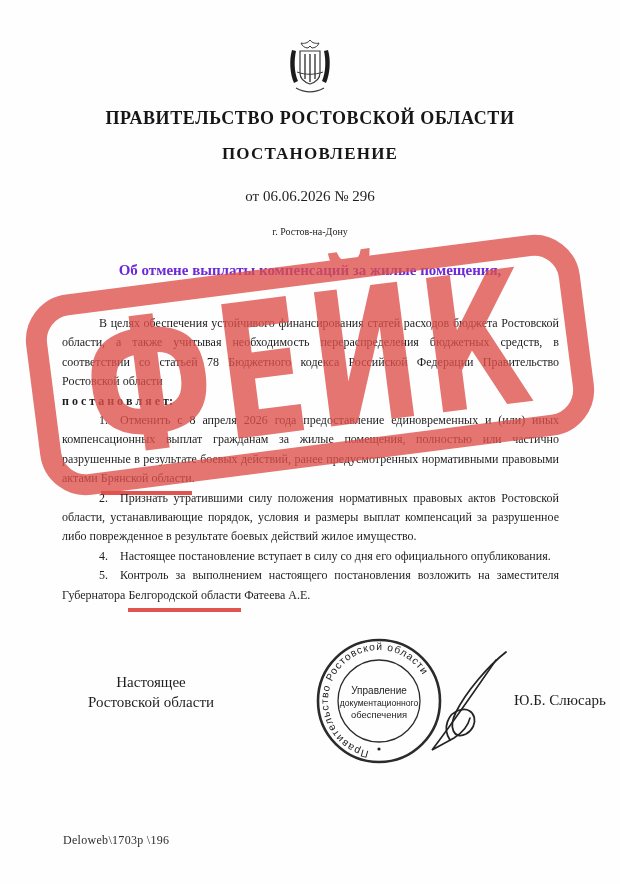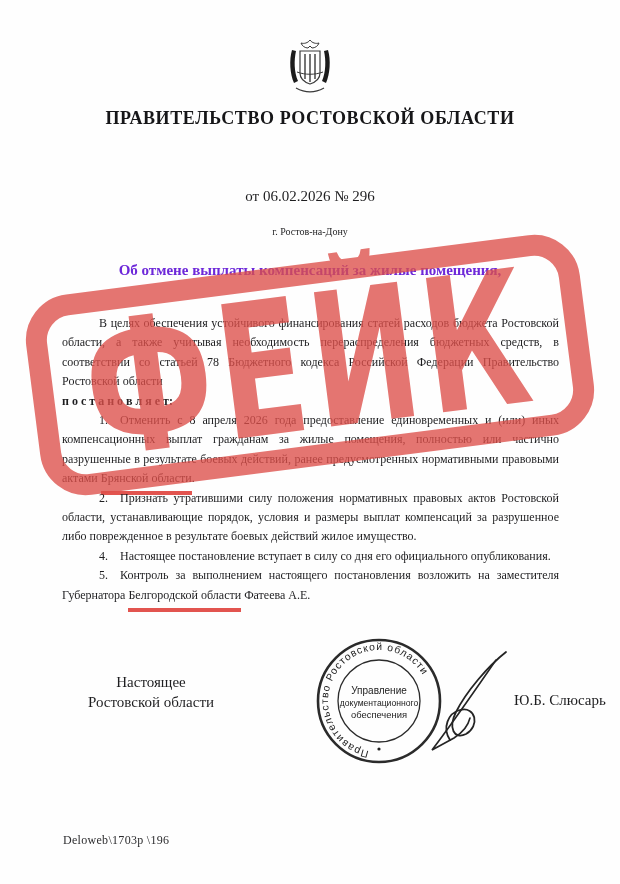--- a/index.html
+++ b/index.html
@@ -104,21 +104,22 @@
       <path d="M16 13 h20 v22 c0 6 -4 9 -10 11 c-6 -2 -10 -5 -10 -11 z" fill="none" stroke="#3a3a3a" stroke-width="1.2"></path>
       <line x1="21" y1="16" x2="21" y2="41" stroke="#3a3a3a" stroke-width="1.4"></line>
       <line x1="26" y1="16" x2="26" y2="44" stroke="#3a3a3a" stroke-width="1.4"></line>
       <line x1="31" y1="16" x2="31" y2="41" stroke="#3a3a3a" stroke-width="1.4"></line>
       <path d="M13 34 c8 3 18 3 26 0" fill="none" stroke="#3a3a3a" stroke-width="1"></path>
       <path d="M12 50 c9 5 19 5 28 0" fill="none" stroke="#3a3a3a" stroke-width="1.2"></path>
     </svg>
   </div>
 
   <div class="org">ПРАВИТЕЛЬСТВО РОСТОВСКОЙ ОБЛАСТИ</div>
-  <div class="dateline">от 06.02.2026 № 296</div>
+  <div class="doctype">ПОСТАНОВЛЕНИЕ</div>
+  <div class="dateline">от 06.06.2026 № 296</div>
   <div class="city">г. Ростов-на-Дону</div>
 
   <div class="title">
     <div>Об отмене выплаты компенсаций за жилые помещения,</div>
   </div>
 
   <div class="docbody">
     <p><span>В целях обеспечения устойчивого финансирования статей расходов бюджета Ростовской области, а также учитывая необходимость перераспределения бюджетных средств, в соответствии со статьей 78 Бюджетного кодекса Российской Федерации Правительство Ростовской области</span></p>
     <p class="resolves">п о с т а н о в л я е т:</p>
 

